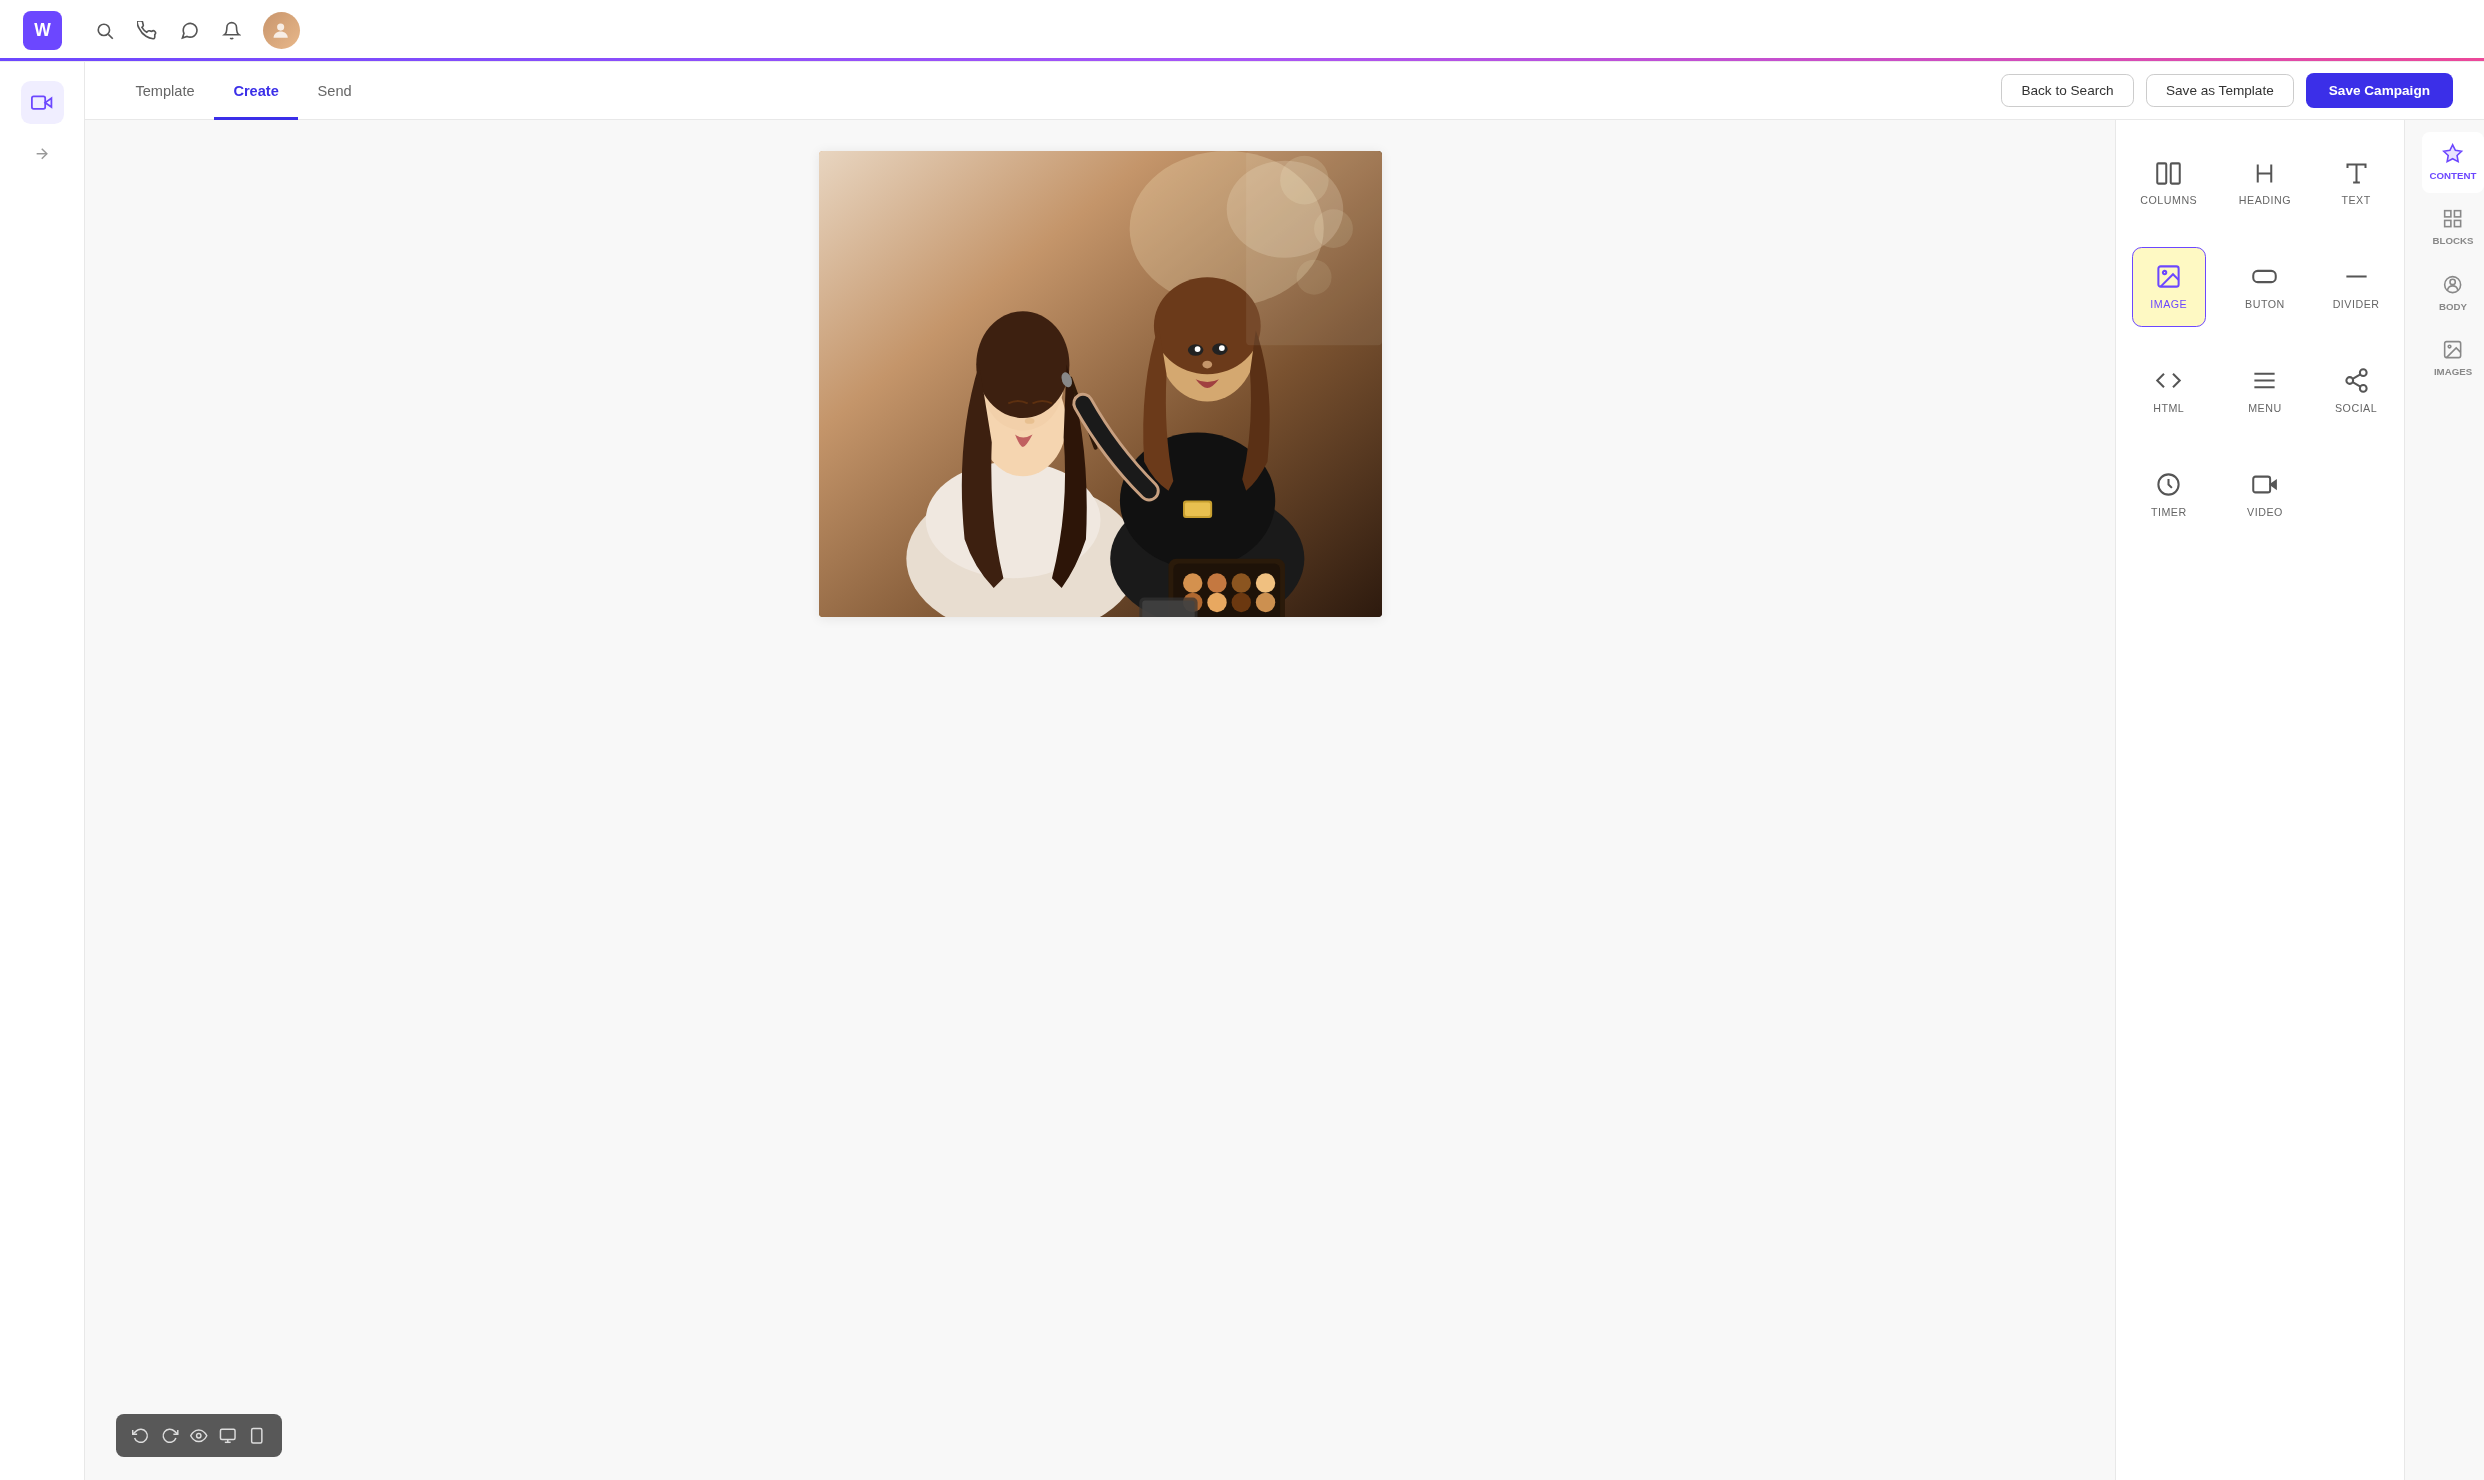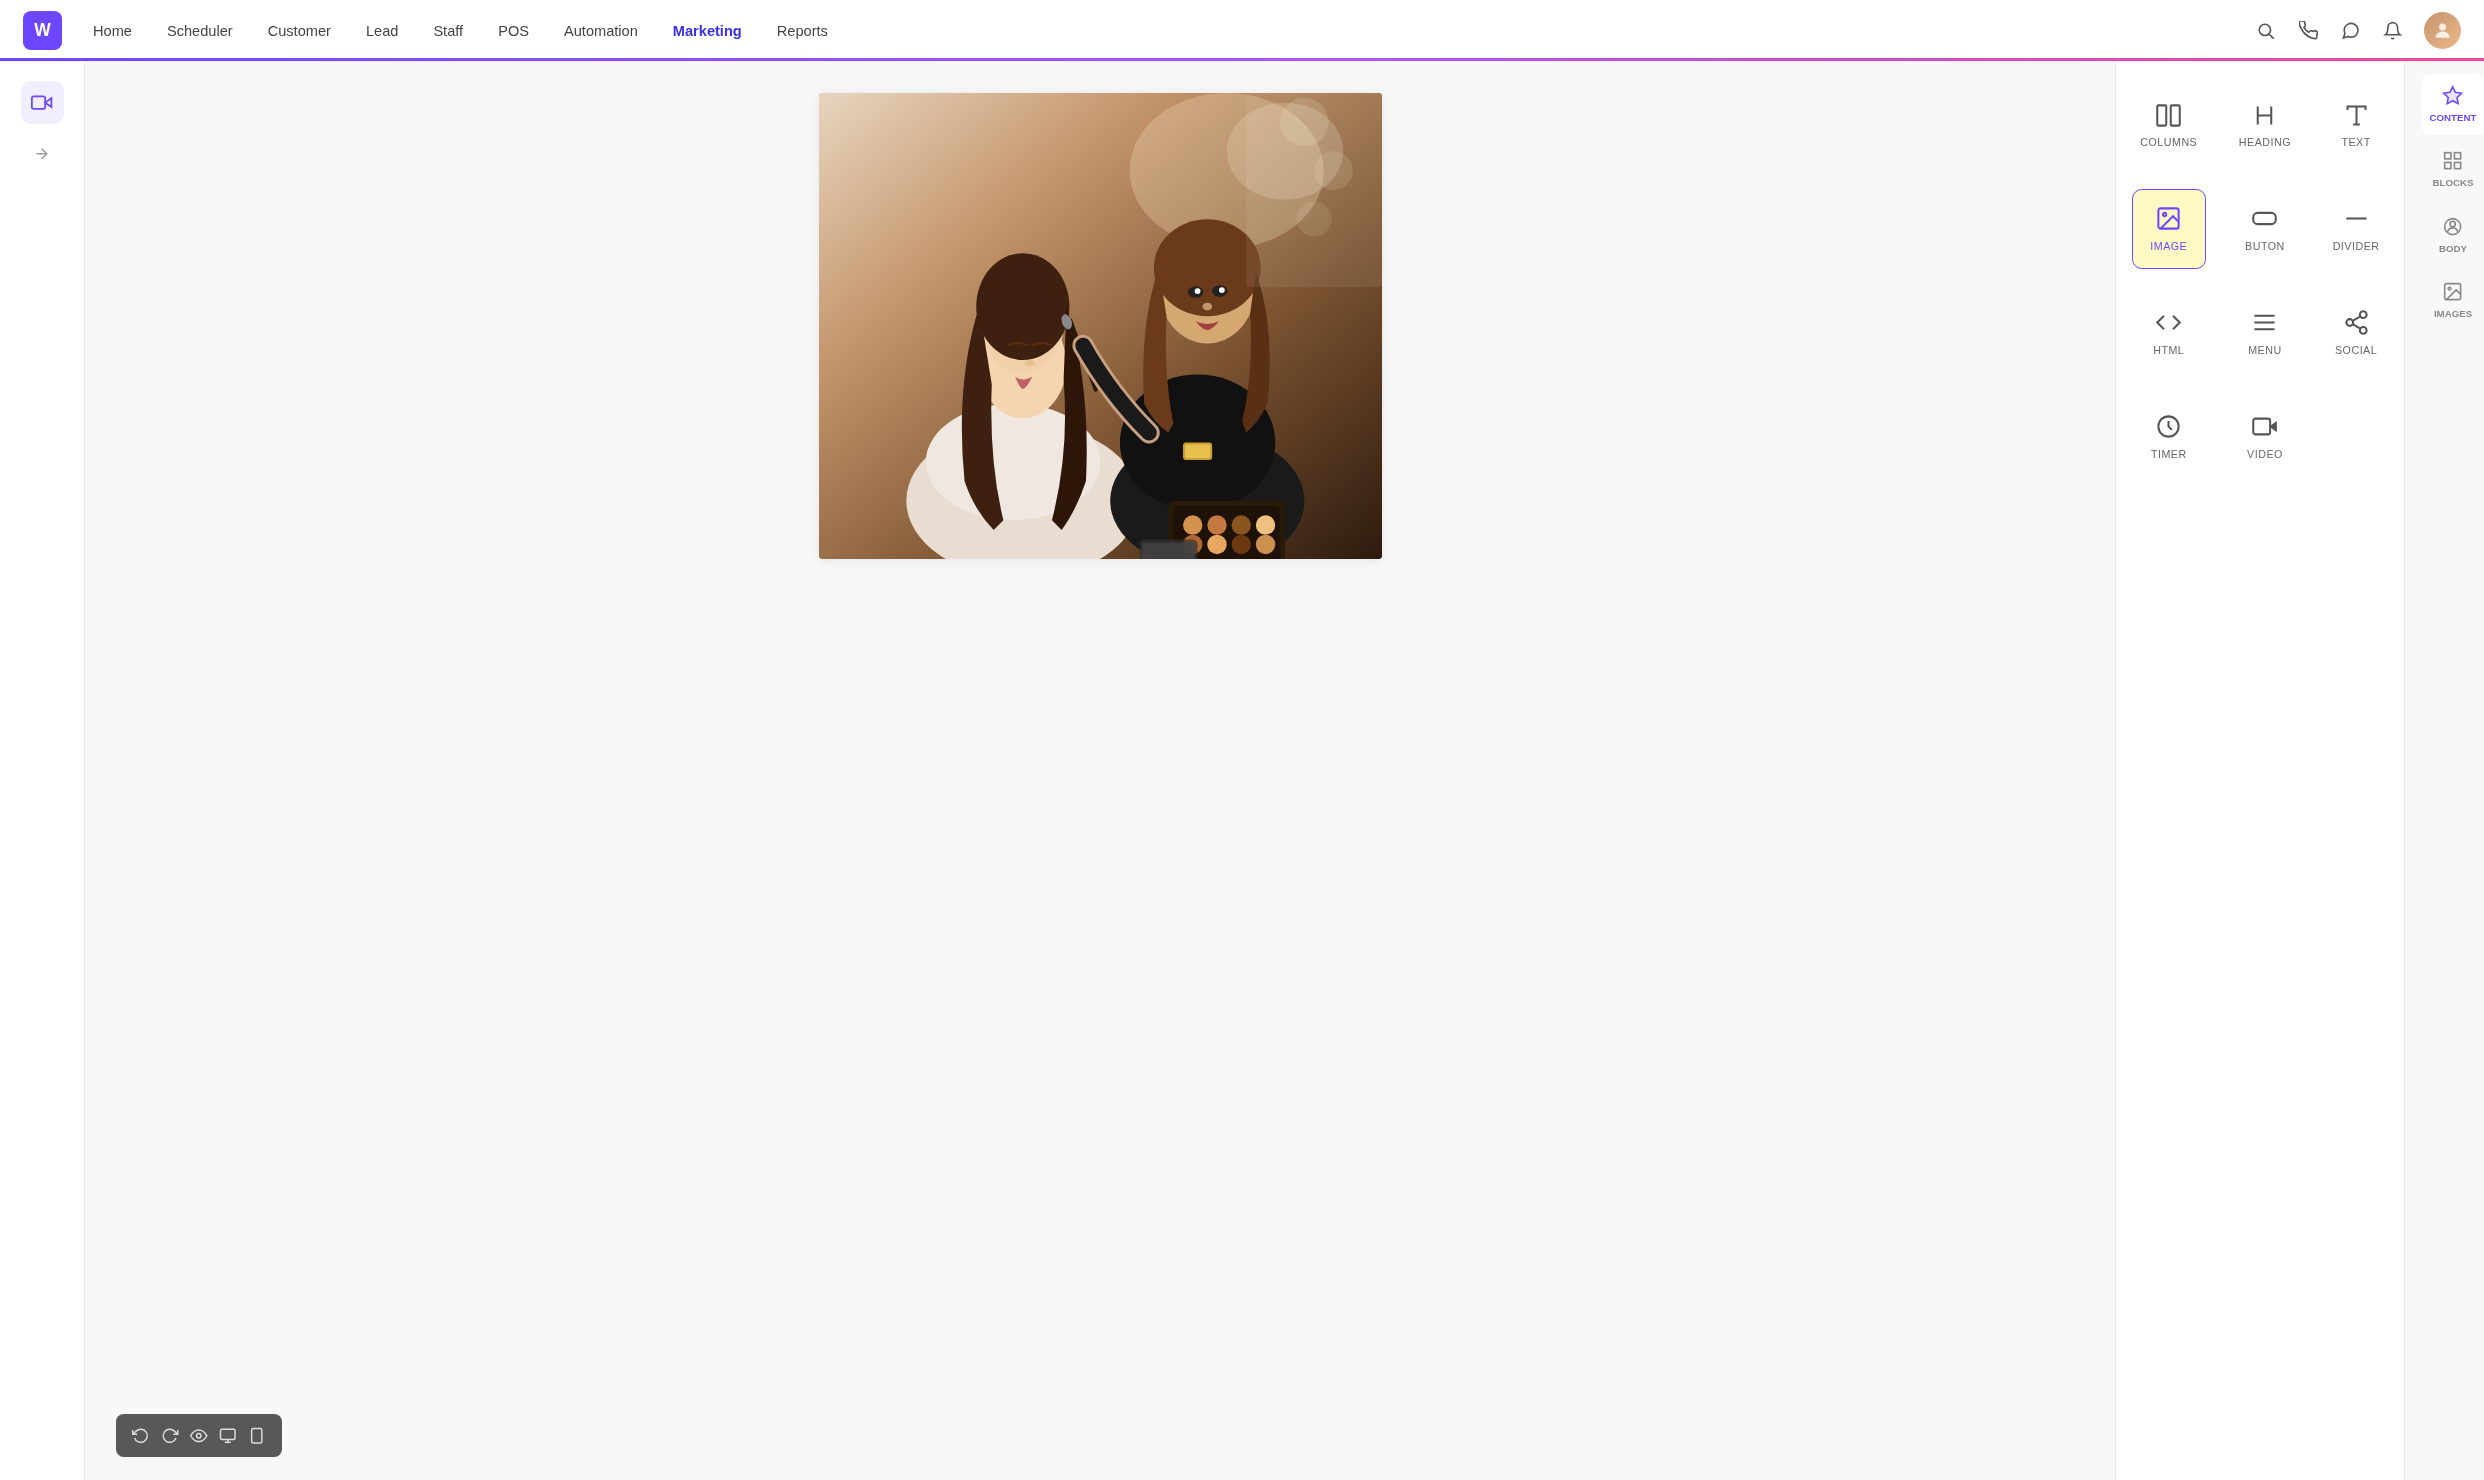--- a/index.html
+++ b/index.html
@@ -276,31 +276,20 @@
     
     .svg-icon { display: inline-flex; align-items: center; justify-content: center; }
   </style>
 </head>
 <body>
 
 <nav class="topnav">
   <div class="topnav-logo">
     <span>W</span>
   </div>
-  <div class="topnav-items">
-    <span class="topnav-item">Home</span>
-    <span class="topnav-item">Scheduler</span>
-    <span class="topnav-item">Customer</span>
-    <span class="topnav-item">Lead</span>
-    <span class="topnav-item">Staff</span>
-    <span class="topnav-item">POS</span>
-    <span class="topnav-item">Automation</span>
-    <span class="topnav-item active">Marketing</span>
-    <span class="topnav-item">Reports</span>
-  </div>
   <div class="topnav-right">
     <div class="nav-icon">
       <svg width="19.4" height="19.4" viewBox="0 0 24 24" fill="none" stroke="#555" stroke-width="2">
           <circle cx="11" cy="11" r="7"></circle>
           <line x1="16.5" y1="16.5" x2="22" y2="22"></line>
         </svg>
     </div>
     <div class="nav-icon">
       <svg width="19.4" height="19.4" viewBox="0 0 24 24" fill="none" stroke="#555" stroke-width="2">
           <path d="M22 16.92v3a2 2 0 01-2.18 2 19.79 19.79 0 01-8.63-3.07A19.5 19.5 0 013.07 9.82 19.79 19.79 0 01.01 1.18 2 2 0 012 0h3a2 2 0 012 1.72c.127.96.361 1.903.7 2.81a2 2 0 01-.45 2.11L6.09 7.91a16 16 0 006 6l1.27-1.27a2 2 0 012.11-.45c.907.339 1.85.573 2.81.7A2 2 0 0122 16.92z"></path>
@@ -338,20 +327,30 @@
     <div class="sidebar-collapse-btn">
       <svg width="17.5" height="17.5" viewBox="0 0 24 24" fill="none" stroke="#999" stroke-width="2">
           <line x1="5" y1="12" x2="19" y2="12"></line>
           <polyline points="12 5 19 12 12 19"></polyline>
         </svg>
     </div>
   </aside>
 
   <div class="content-area">
 
+    <div class="tabs-bar">
+      <div class="tab-item">Template</div>
+      <div class="tab-item active">Create</div>
+      <div class="tab-item">Send</div>
+      <div class="tabs-actions">
+        <button class="btn-back">Back to Search</button>
+        <button class="btn-save-template">Save as Template</button>
+        <button class="btn-save-campaign">Save Campaign</button>
+      </div>
+    </div>
 
     <div class="canvas-area">
 
       <div class="canvas-main">
         <div class="canvas-content">
 
           <div class="canvas-image">
             <svg width="100%" height="100%" viewBox="0 0 580 480" preserveAspectRatio="xMidYMid slice" xmlns="http://www.w3.org/2000/svg">
               <defs>
                 <radialGradient id="bg1" cx="35%" cy="45%">

